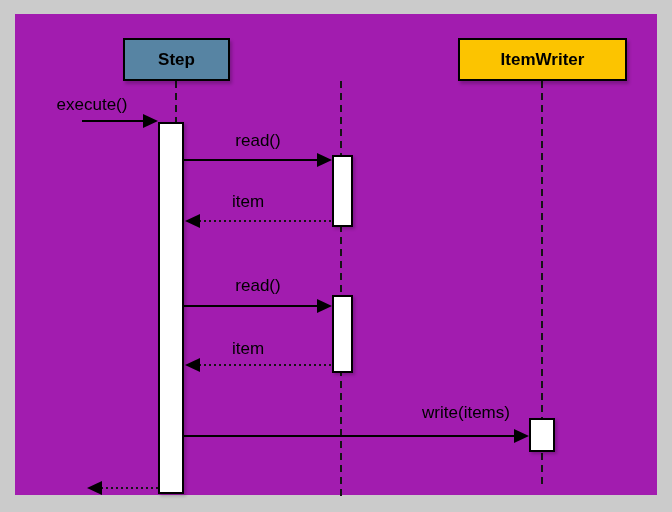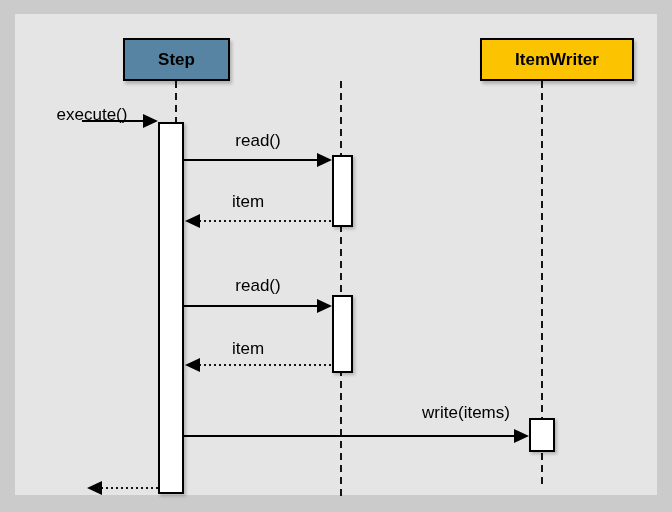--- a/index.html
+++ b/index.html
@@ -11,21 +11,21 @@
     position: relative;
     width: 672px;
     height: 512px;
     background: #cbcbcb;
     overflow: hidden;
   }
   .page {
     position: absolute;
     left: 15px; top: 14px;
     width: 642px; height: 481px;
-    background: #e5e5e5;
+    background: #a21caf;
     text-decoration: underline;
   }
   
   .lifeline {
     position: absolute;
     width: 2px;
     background: repeating-linear-gradient(
       to bottom, #141414 0px, #141414 7px,
       transparent 7px, transparent 12px);
   }
@@ -39,21 +39,21 @@
     display: flex;
     align-items: center;
     justify-content: center;
     font-weight: bold;
     font-size: 17px;
     color: #000000;
     box-shadow: 2px 3px 3px rgba(0,0,0,0.22);
   }
   .head-step   { left: 108px; width: 107px; background: #5784a3; }
   .head-reader { left: 243px; width: 165px; background: #fcc400; }
-  .head-writer { left: 465px; width: 154px; background: #fcc400; }
+  .head-writer { left: 443px; width: 169px; background: #fcc400; }
   
   .act-bar {
     position: absolute;
     box-sizing: border-box;
     background: #ffffff;
     border: 2px solid #000000;
     box-shadow: 2px 2px 3px rgba(0,0,0,0.22);
   }
   
   .line-solid {
@@ -105,21 +105,21 @@
     </div>
     <div class="actor-head head-writer">
       <span>ItemWriter</span>
     </div>
 
     <div class="act-bar" style="left:143px; top:108px; width:26px; height:372px;"></div>
     <div class="act-bar" style="left:317px; top:141px; width:21px; height:72px;"></div>
     <div class="act-bar" style="left:317px; top:281px; width:21px; height:78px;"></div>
     <div class="act-bar" style="left:514px; top:404px; width:26px; height:34px;"></div>
 
-    <div class="msg-label" style="left:25px; top:91px; width:104px;">execute()</div>
+    <div class="msg-label" style="left:25px; top:81px; width:104px;">execute()</div>
     <div class="line-solid" style="left:67px; top:106px; width:62px;"></div>
     <div class="arrow-right" style="left:128px; top:100px;"></div>
 
     <div class="msg-label" style="left:193px; top:117px; width:100px;">read()</div>
     <div class="line-solid" style="left:169px; top:145px; width:134px;"></div>
     <div class="arrow-right" style="left:302px; top:139px;"></div>
 
     <div class="msg-label" style="left:183px; top:178px; width:100px;">item</div>
     <div class="line-dotted" style="left:184px; top:206px; width:133px;"></div>
     <div class="arrow-left" style="left:170px; top:200px;"></div>

